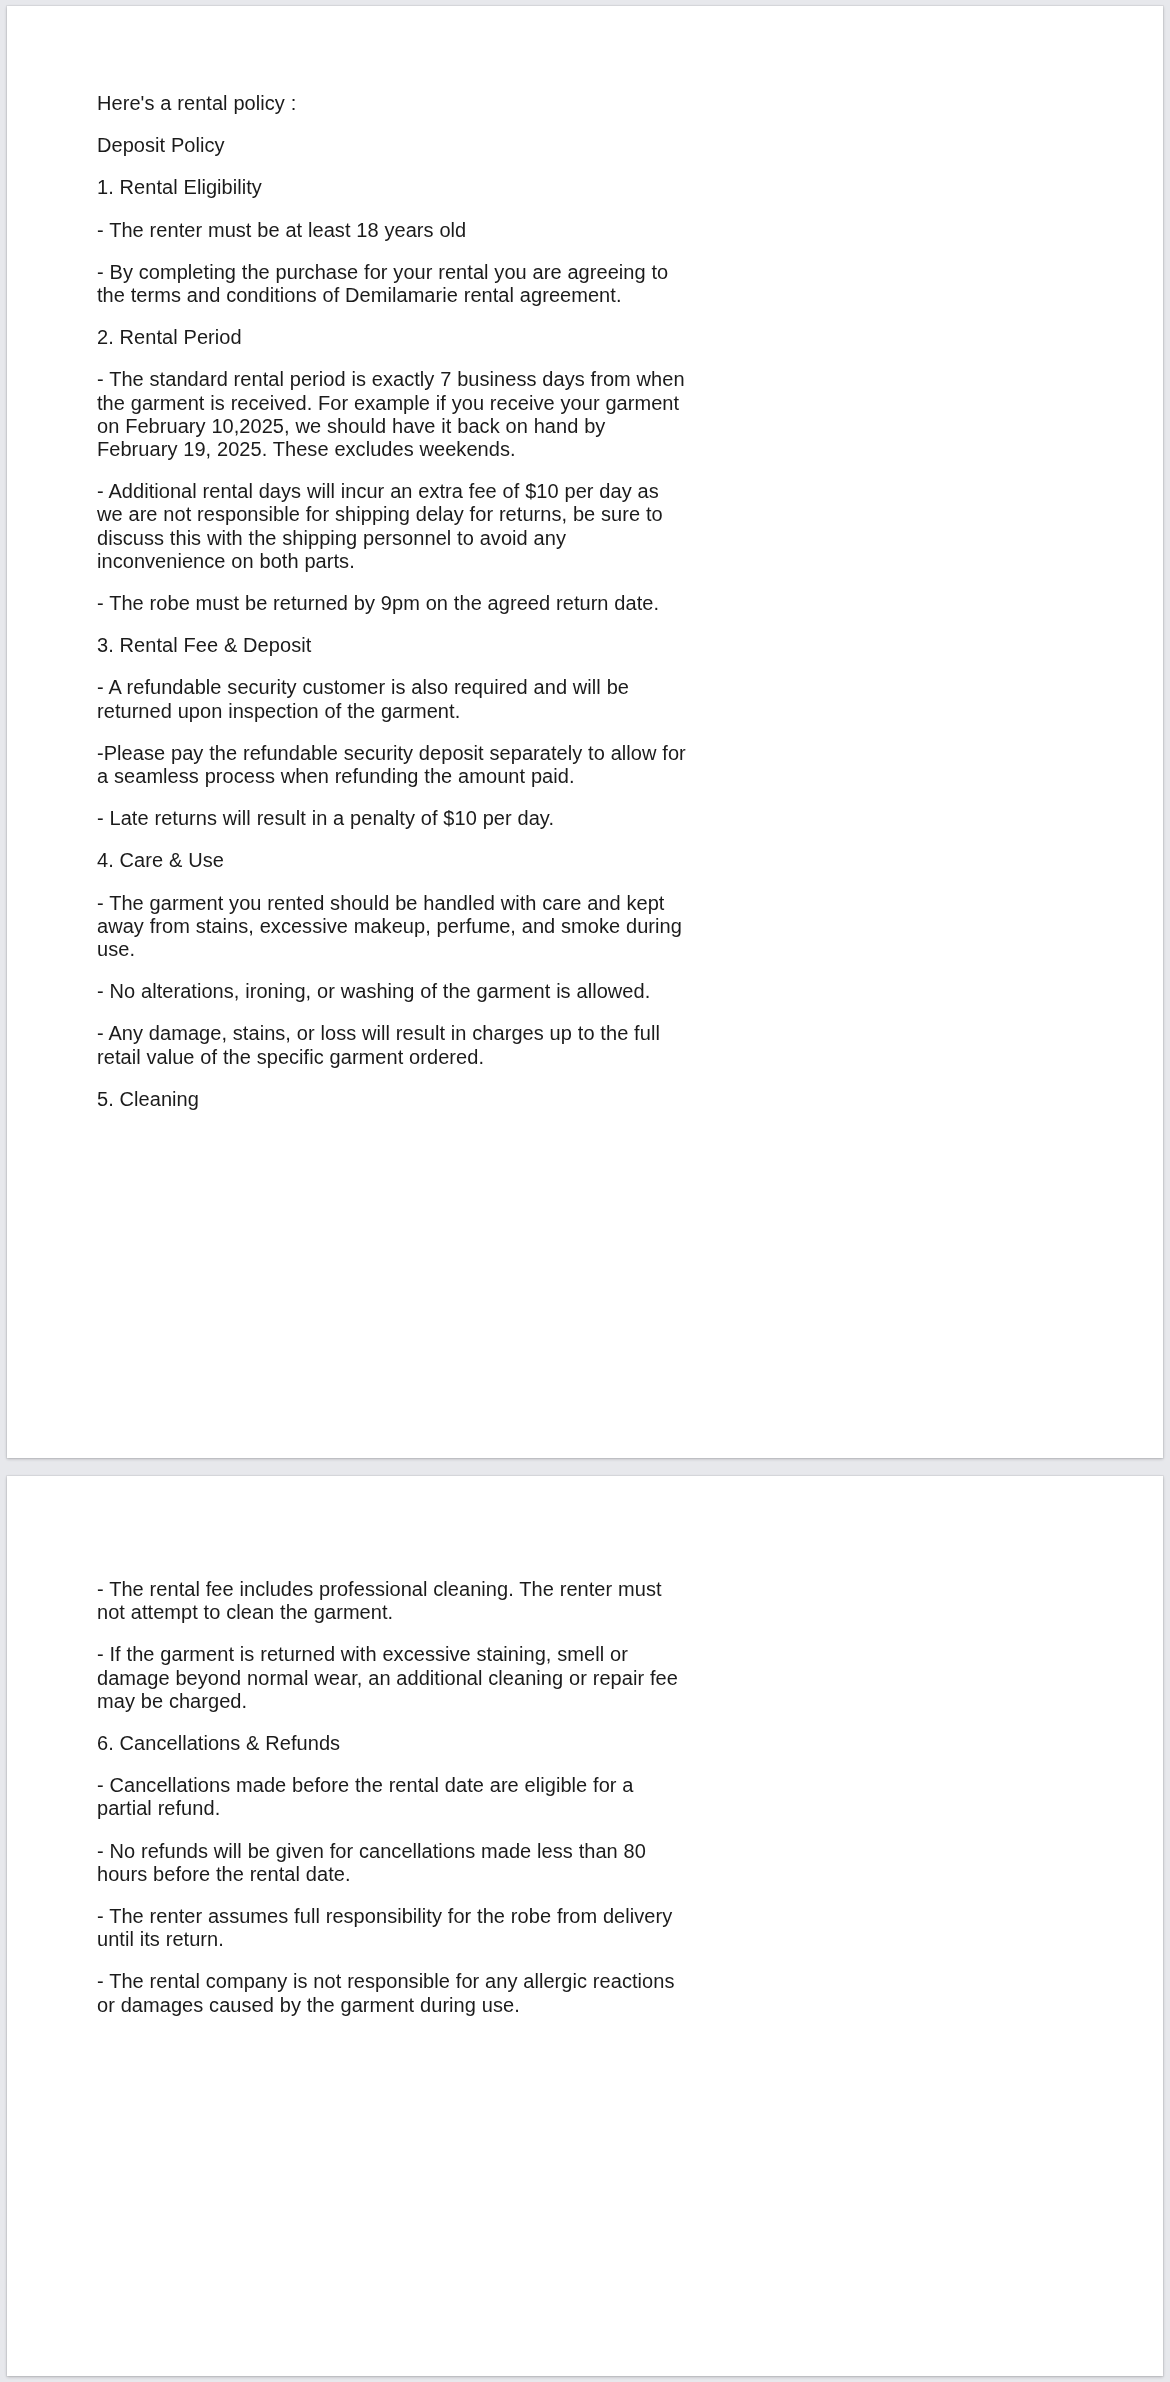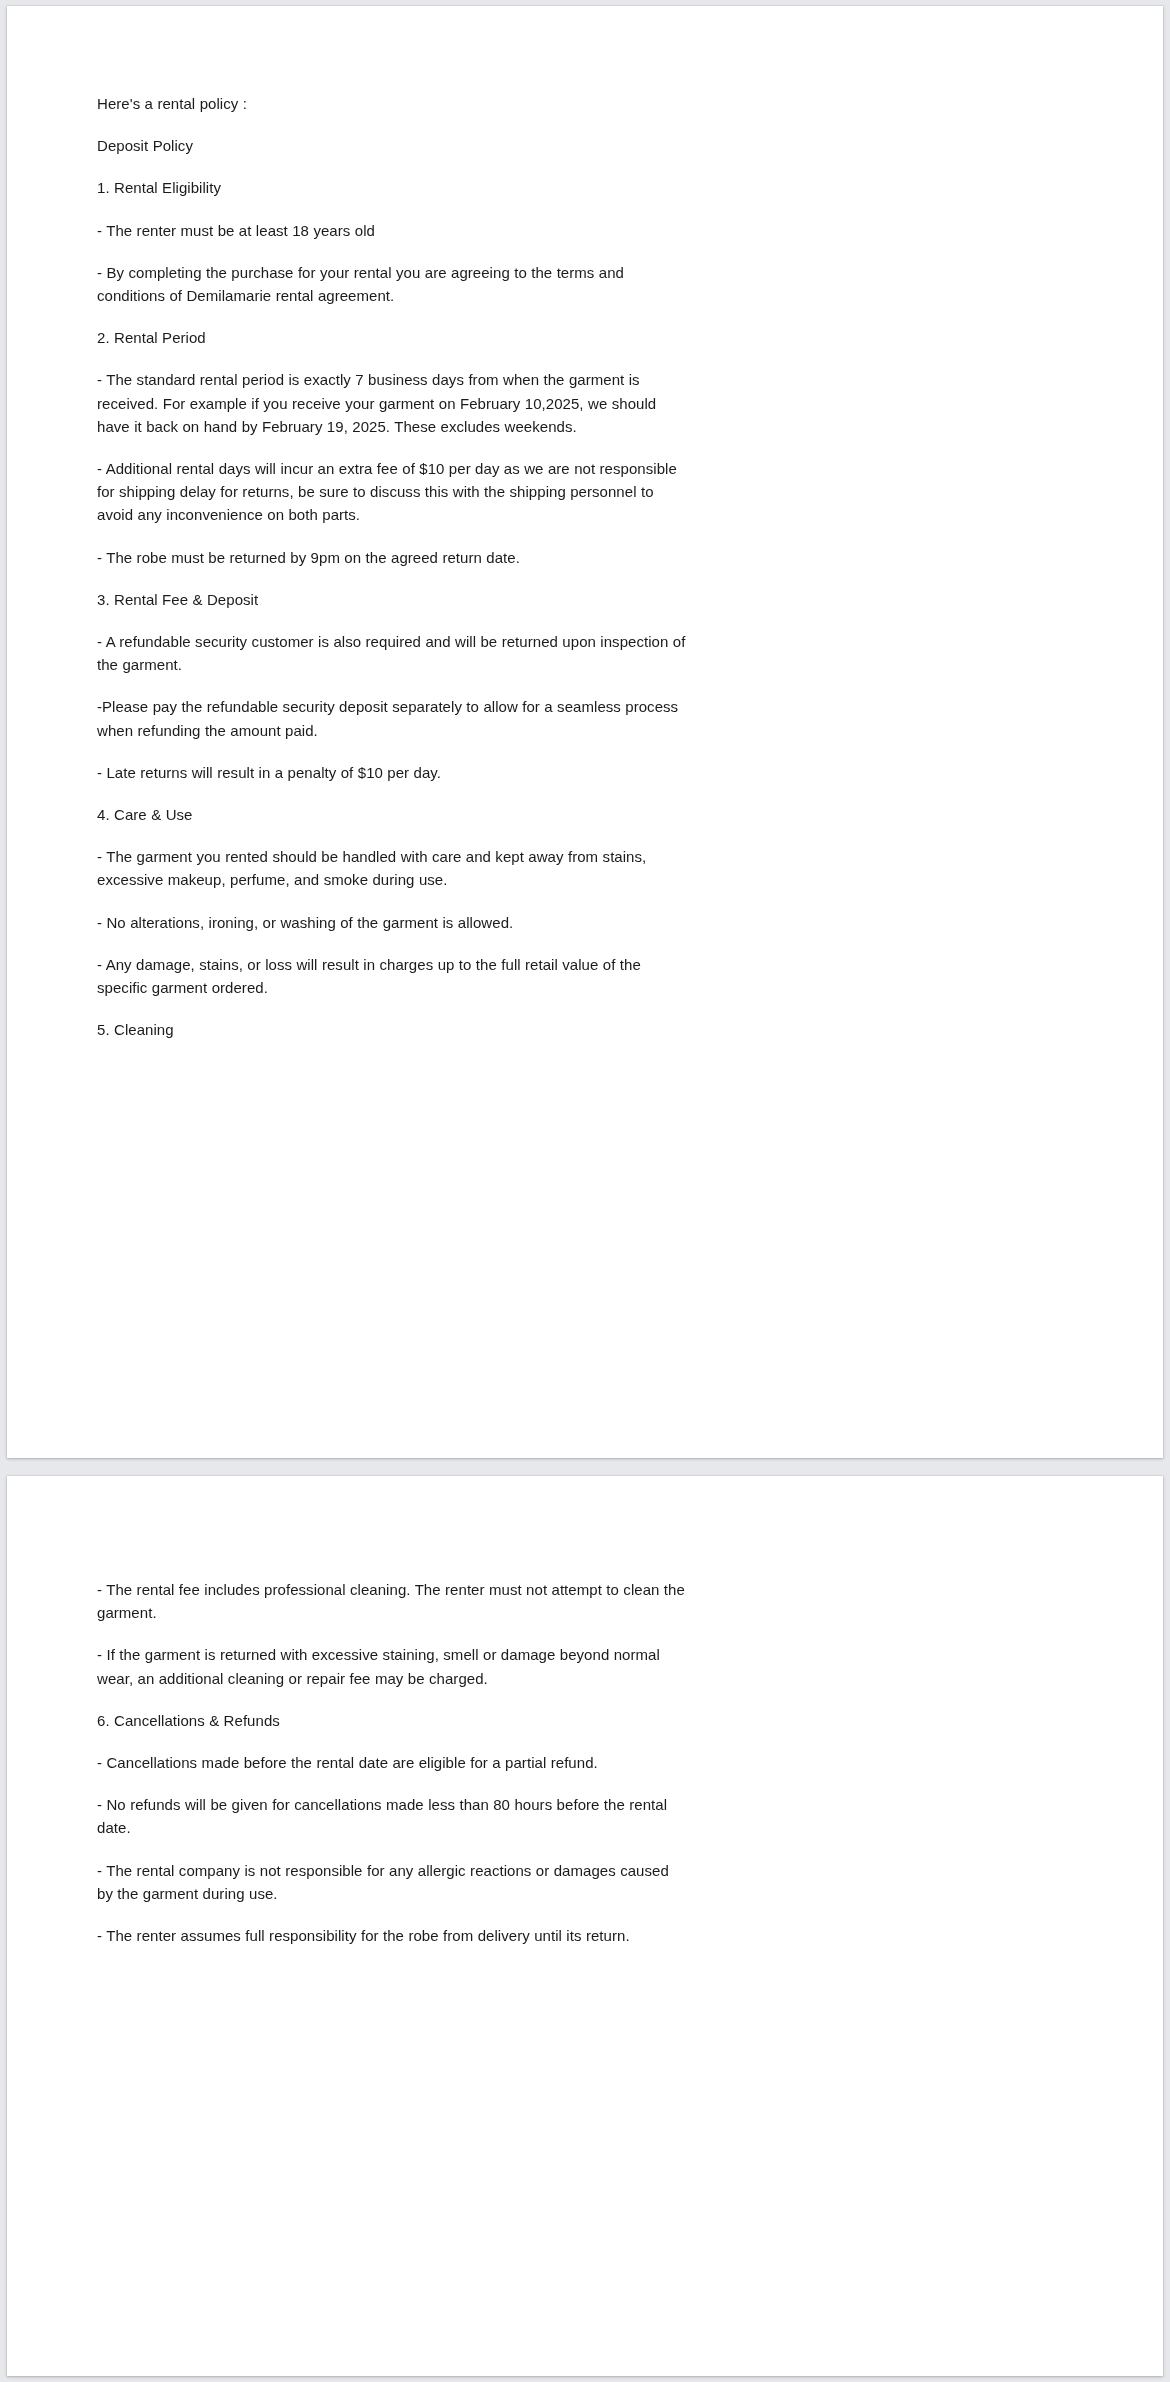--- a/index.html
+++ b/index.html
@@ -45,21 +45,21 @@
   }
   .page-one .page-inner {
     padding-top: 86px;
   }
   .page-two .page-inner {
     padding-top: 102px;
   }
   p.para {
     margin: 0 0 0 0;
     padding: 0;
-    font-size: 15px;
+    font-size: 20px;
     line-height: 23.2px;
     color: #1b1b1b;
     letter-spacing: 0.05px;
     word-spacing: 0.2px;
     text-align: left;
   }
   p.para + p.para {
     margin-top: 19px;
   }
 </style>
@@ -91,18 +91,18 @@
     </div>
   </div>
 
   <div class="page-card page-two">
     <div class="page-inner">
       <p class="para">- The rental fee includes professional cleaning. The renter must not attempt to clean the garment.</p>
       <p class="para">- If the garment is returned with excessive staining, smell or damage beyond normal wear, an additional cleaning or repair fee may be charged.</p>
       <p class="para">6. Cancellations &amp; Refunds</p>
       <p class="para">- Cancellations made before the rental date are eligible for a partial refund.</p>
       <p class="para">- No refunds will be given for cancellations made less than 80 hours before the rental date.</p>
+      <p class="para">- The renter assumes full responsibility for the robe from delivery until its return.</p>
       <p class="para">- The rental company is not responsible for any allergic reactions or damages caused by the garment during use.</p>
-      <p class="para">- The renter assumes full responsibility for the robe from delivery until its return.</p>
     </div>
   </div>
 
 </div>
 
 </body></html>

